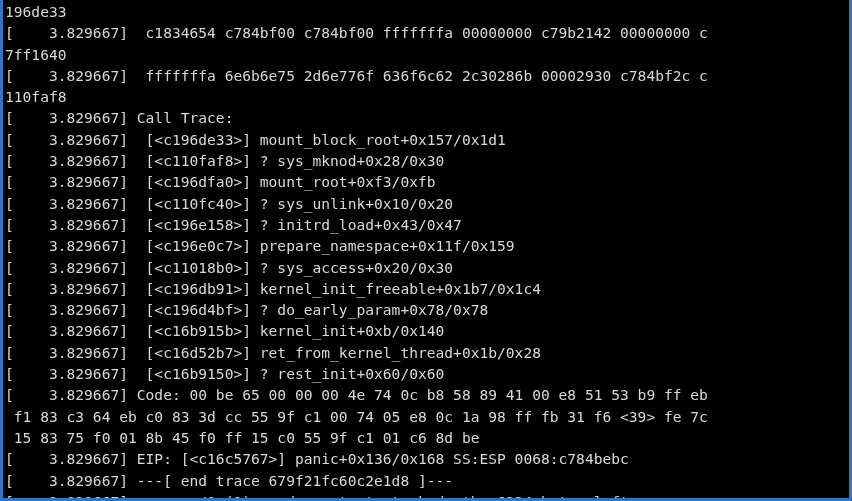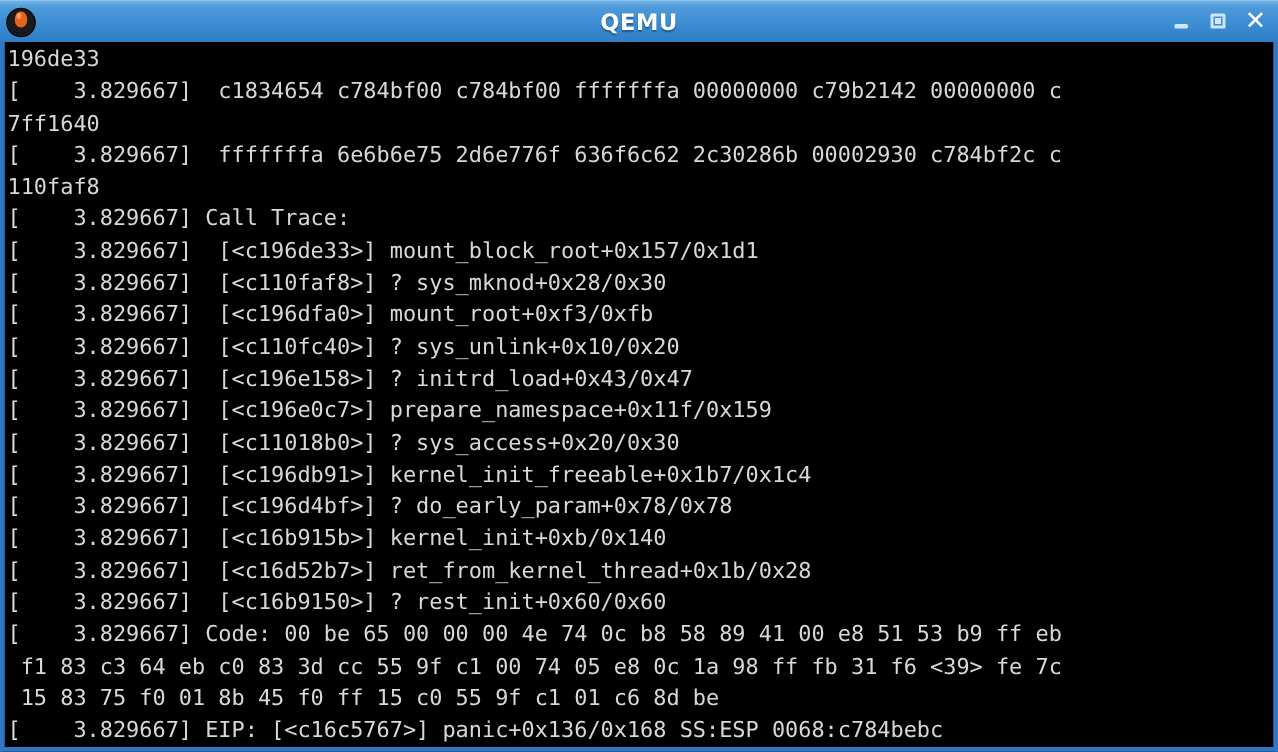--- a/index.html
+++ b/index.html
@@ -149,39 +149,20 @@
     height: 100%;
     box-sizing: border-box;
     text-rendering: optimizeSpeed;
   }
 </style>
 </head>
 <body>
 
 <div id="window">
 
-  <div id="titlebar">
-
-    <span id="app-icon">
-      <svg width="22" height="22" viewBox="0 0 22 22" aria-hidden="true">
-        <circle cx="11" cy="11" r="9.4" fill="#1b1b1f" stroke="#0b0b0d" stroke-width="1"></circle>
-        <ellipse cx="11" cy="9" rx="4.2" ry="5.4" fill="#e8641c"></ellipse>
-        <ellipse cx="9.6" cy="6.6" rx="1.5" ry="2" fill="#f9a05a"></ellipse>
-        <path d="M3.6 14.5 A9 9 0 0 0 18.4 14.5 A9.5 9.5 0 0 1 3.6 14.5 Z" fill="#000"></path>
-      </svg>
-    </span>
-
-    <span id="title-text">QEMU</span>
-
-    <span id="window-controls">
-      <span class="winbtn" id="btn-minimize"></span>
-      <span class="winbtn" id="btn-maximize"></span>
-      <span class="winbtn" id="btn-close">✕</span>
-    </span>
-  </div>
 
   <div id="console-frame">
     <pre id="console">196de33
 [    3.829667]  c1834654 c784bf00 c784bf00 fffffffa 00000000 c79b2142 00000000 c
 7ff1640
 [    3.829667]  fffffffa 6e6b6e75 2d6e776f 636f6c62 2c30286b 00002930 c784bf2c c
 110faf8
 [    3.829667] Call Trace:
 [    3.829667]  [&lt;c196de33&gt;] mount_block_root+0x157/0x1d1
 [    3.829667]  [&lt;c110faf8&gt;] ? sys_mknod+0x28/0x30

